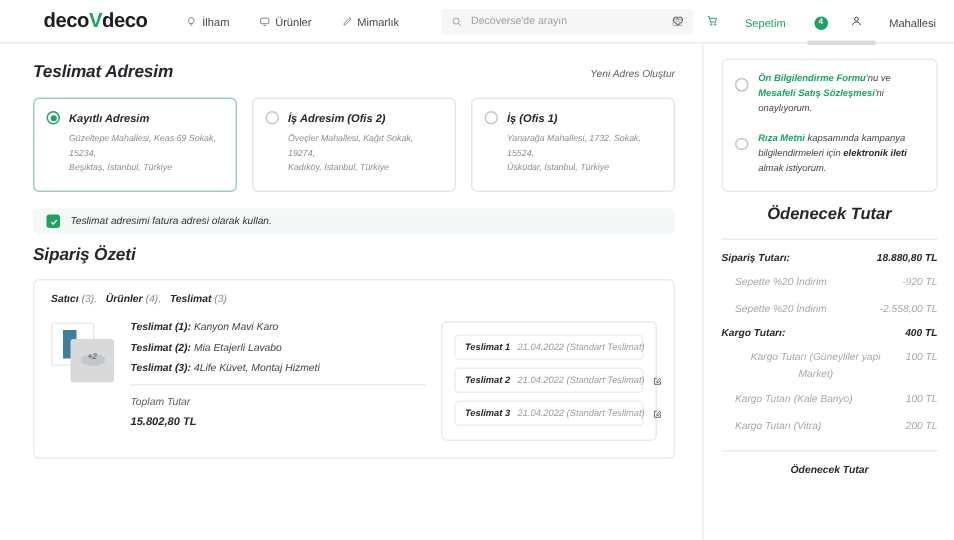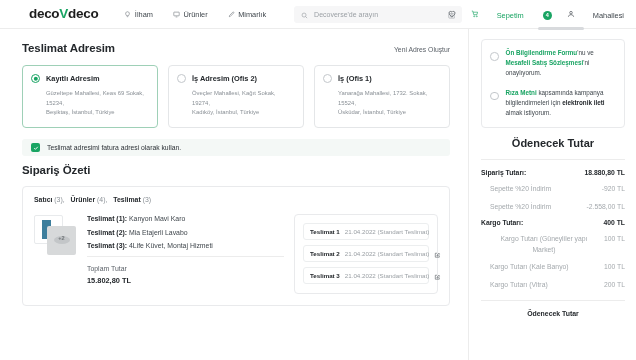--- a/index.html
+++ b/index.html
@@ -47,21 +47,21 @@
     background: #19a463; color: #fff; font-size: 5.5px;
     display: flex; align-items: center; justify-content: center;
     font-weight: 700; margin-left: 1px;
   }
   .tab-underline{
     position:absolute; right:52px; bottom:-1.5px; width:46px; height:2.5px;
     background:#d8dadd; border-radius:2px;
   }
 
   
-  .body { display: flex; height: 331px; }
+  .body { display: flex; height: 331px; font-style: italic; }
   .main { width: 468px; padding: 13px 18px 0 22px; }
   .aside { width: 168px; border-left: 1px solid #ececec; padding: 10px 11px 0 12px; }
 
   
   .sec-head { display:flex; align-items:baseline; justify-content:space-between; }
   .sec-title { font-size: 11.5px; font-weight: 700; color:#24282c; letter-spacing:-0.1px;}
   .link-plain { font-size: 6.8px; color: #5b6168; }
 
   
   .addr-row { display:flex; gap: 10px; margin-top: 11px; border-radius: 19px; }

